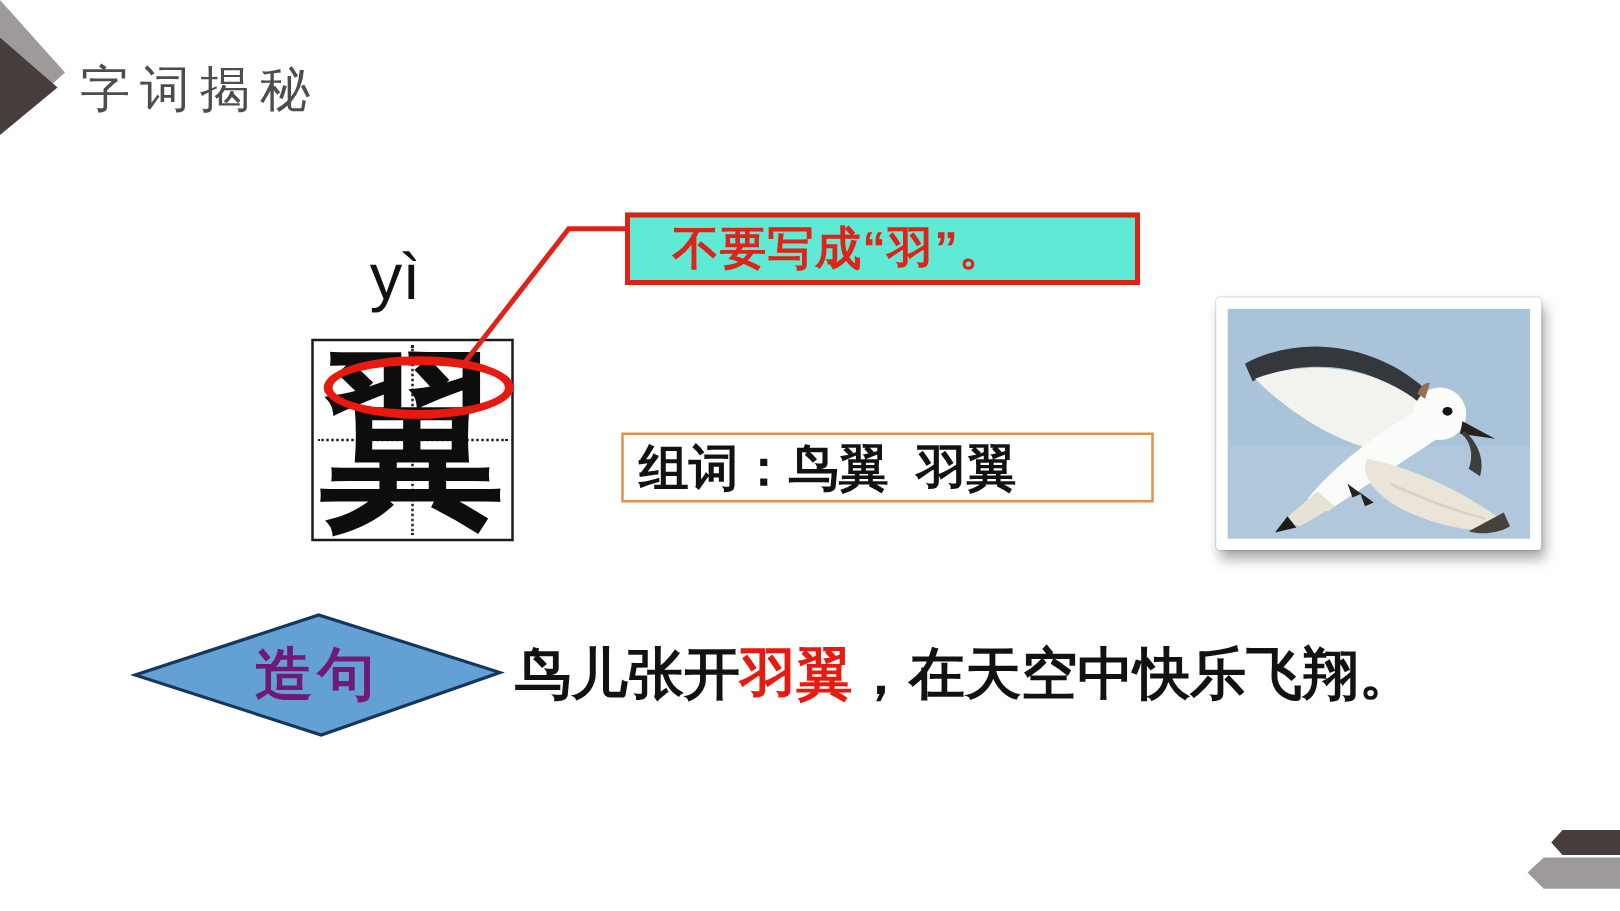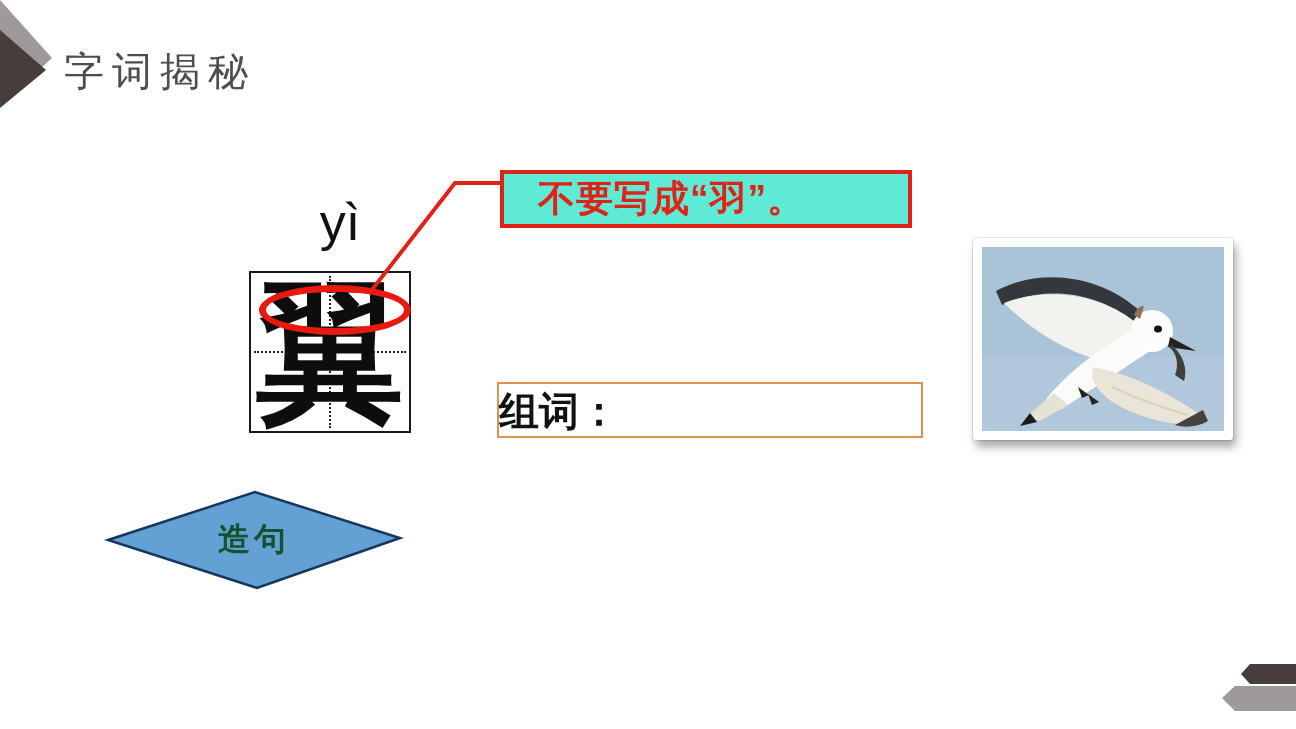--- a/index.html
+++ b/index.html
@@ -9,21 +9,21 @@
   }
   .abs{position:absolute;}
 
   
   .page-title{
     left:64px;top:44px;font-size:40px;letter-spacing:8px;color:#4d4d4d;font-weight:500;
   }
 
   
   .pinyin{
-    left:259px;top:192px;width:162px;text-align:center;
+    left:235px;top:192px;width:162px;text-align:center;
     font-size:52px;color:#111;font-weight:400;
   }
 
   
   .grid-box{
     left:249px;top:271px;width:162px;height:162px;background:#fff;
     border:2px solid #1a1a1a;box-sizing:border-box;
   }
   .grid-v{position:absolute;left:50%;top:3px;bottom:3px;width:0;border-left:2px dotted #222;margin-left:-1px;}
   .grid-h{position:absolute;top:50%;left:3px;right:3px;height:0;border-top:2px dotted #222;margin-top:-1px;}
@@ -47,38 +47,38 @@
     left:500px;top:170px;width:412px;height:58px;box-sizing:border-box;
     border:4px solid #dd2318;background:#5eead4;
     display:flex;align-items:center;padding-left:34px;
   }
   .callout-text{font-size:37px;font-weight:700;color:#e02318;letter-spacing:1px;}
 
   
   .word-box{
     left:497px;top:346px;width:426px;height:56px;box-sizing:border-box;
     border:2px solid #e0914c;background:#fff;
-    display:flex;margin-top:36px;
+    display:flex;align-items:center;padding-left:12px;
   }
   .word-box span{font-size:40px;font-weight:800;color:#121212;white-space:pre;}
 
   
   .photo-frame{
     left:973px;top:238px;width:260px;height:202px;background:#fff;box-sizing:border-box;
     padding:9px;border-radius:3px;
     box-shadow:3px 7px 10px rgba(0,0,0,0.35), 0 0 0 1px #e6e6e6;
   }
   .photo-frame svg{display:block;width:242px;height:184px;}
 
   
   .diamond-svg{left:104px;top:488px;width:300px;height:104px;}
   .diamond-label{
     left:108px;top:492px;width:292px;height:96px;
     display:flex;align-items:center;justify-content:center;
-    font-size:32px;font-weight:800;color:#14532d;letter-spacing:4px;
+    font-size:46px;font-weight:800;color:#701a75;letter-spacing:4px;
   }
   .sentence{
     left:412px;top:509px;font-size:45px;font-weight:800;color:#121212;
     white-space:nowrap;letter-spacing:0;
   }
   .sentence .hl{color:#e8190f;}
 
   
   .accent-tl{left:0;top:0;width:60px;height:130px;}
   .accent-br{left:1180px;top:630px;width:116px;height:99px;}
@@ -108,20 +108,21 @@
   <svg class="abs connector" viewBox="0 0 1296 729">
     <polyline points="371,291 455,183 500,183" fill="none" stroke="#e02318" stroke-width="4"></polyline>
   </svg>
 
   <div class="abs callout-box">
     <span class="callout-text">不要写成“羽”。</span>
   </div>
 
   <div class="abs word-box">
     <span>组词：</span>
+    <span>鸟翼  羽翼</span>
   </div>
 
   <div class="abs photo-frame">
     <svg viewBox="0 0 242 184">
       <rect x="0" y="0" width="242" height="184" fill="#a9c3d9"></rect>
       <rect x="0" y="110" width="242" height="74" fill="#b6cbde" opacity="0.55"></rect>
 
       <path d="M158,64 C118,28 58,20 14,44 L20,58 C62,38 118,44 150,76 Z" fill="#34383c"></path>
       <path d="M152,74 C116,46 64,40 22,56 C54,88 102,116 142,116 C154,102 156,88 152,74 Z" fill="#f2f2ee"></path>
 
@@ -143,19 +144,22 @@
       <path d="M96,140 l11,8 l-7,3 Z" fill="#26241f"></path>
       <path d="M106,147 l11,8 l-7,3 Z" fill="#26241f"></path>
     </svg>
   </div>
 
   <svg class="abs diamond-svg" viewBox="104 488 300 104">
     <polygon points="108,540 255,492 400,538 257,588" fill="#63a0d4" stroke="#15365d" stroke-width="2.5"></polygon>
   </svg>
   <div class="abs diamond-label">造句</div>
 
+  <div class="abs sentence">
+    <span>鸟儿张开</span><span class="hl">羽翼</span><span>，在天空中快乐飞翔。</span>
+  </div>
 
   <svg class="abs accent-br" viewBox="1180 630 116 99">
     <polygon points="1241,674 1250,664 1296,664 1296,684 1250,684" fill="#463d3c"></polygon>
     <polygon points="1222,698 1235,686 1296,686 1296,711 1235,711" fill="#9e9a9b"></polygon>
   </svg>
 
 </div>
 
 </body></html>

